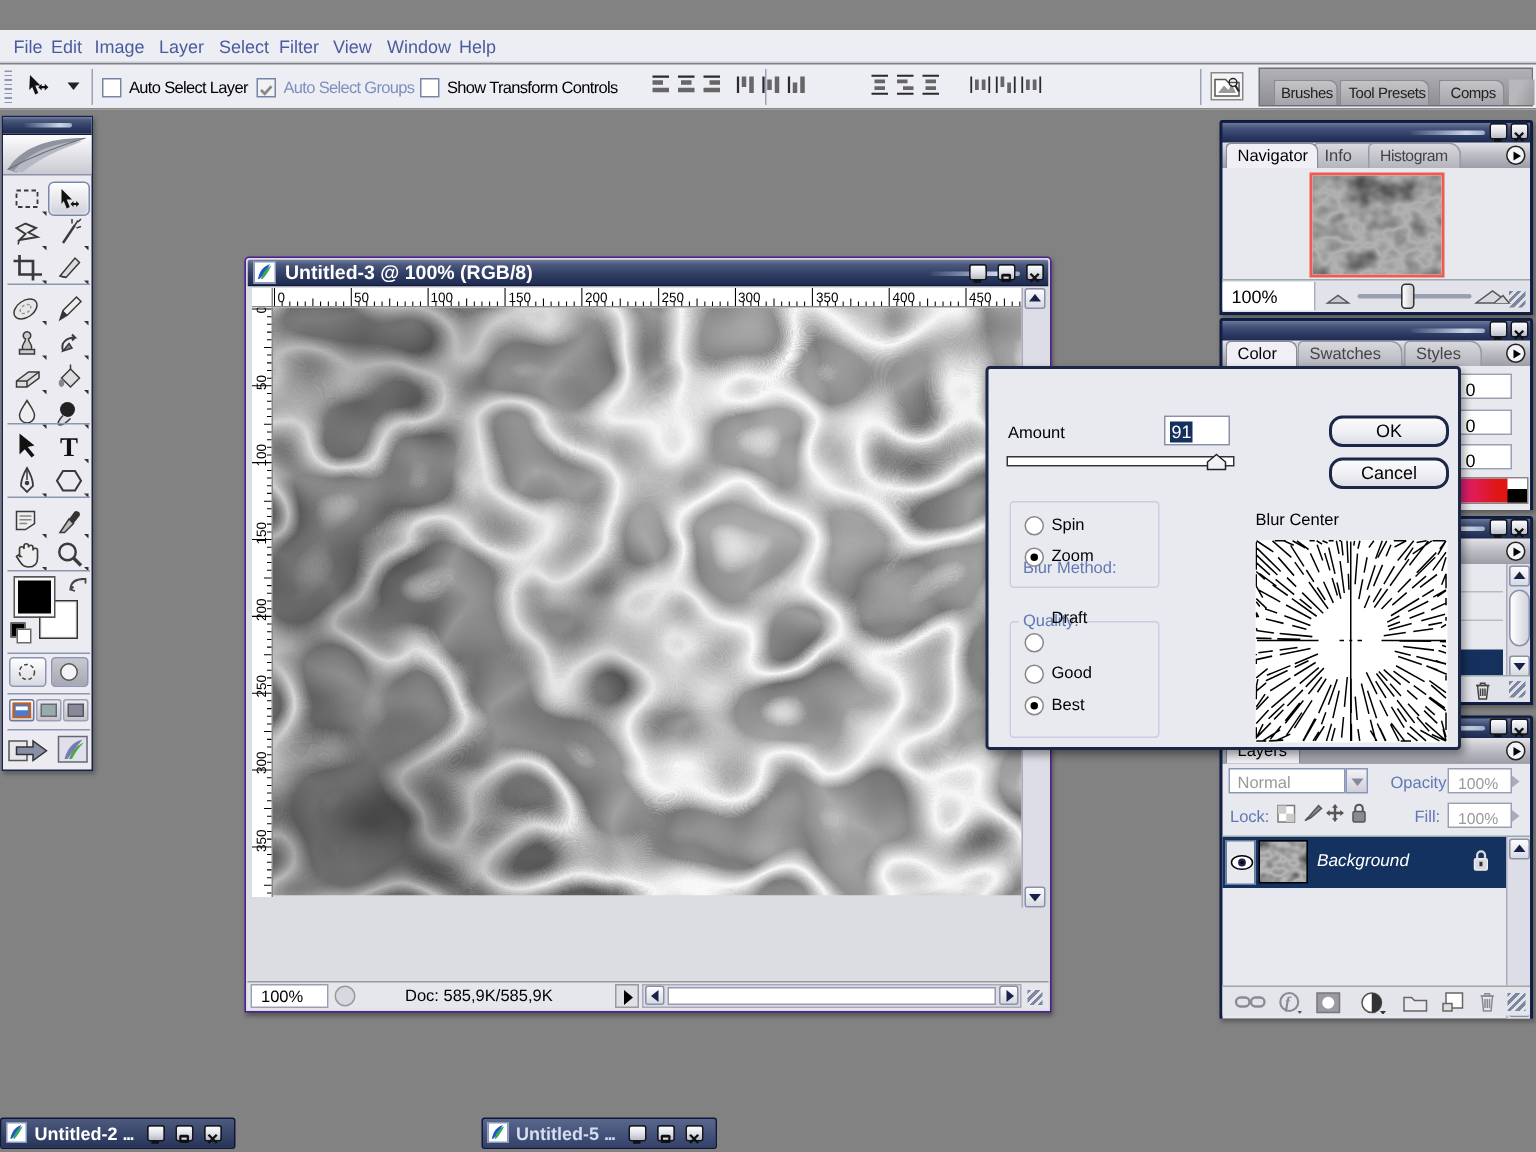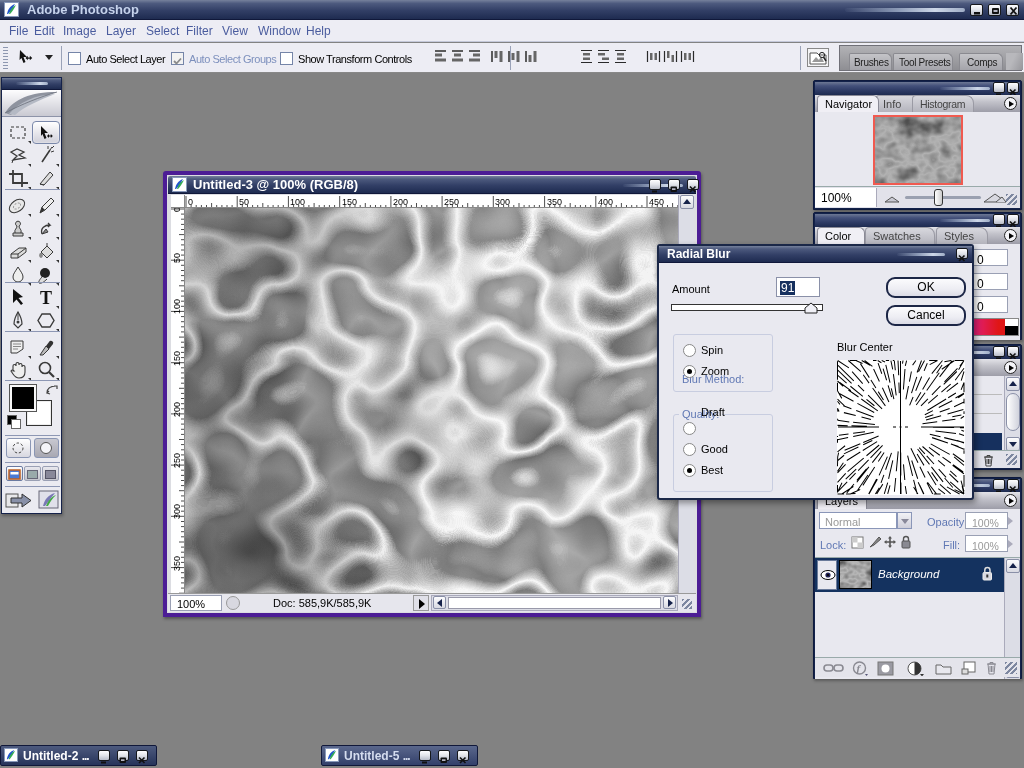--- a/index.html
+++ b/index.html
@@ -72,45 +72,20 @@
  <feComponentTransfer in="g1">
    <feFuncR type="table" tableValues="0.25 0.35 0.55 0.72 0.58 0.82"></feFuncR>
    <feFuncG type="table" tableValues="0.25 0.35 0.55 0.72 0.58 0.82"></feFuncG>
    <feFuncB type="table" tableValues="0.25 0.35 0.55 0.72 0.58 0.82"></feFuncB>
  </feComponentTransfer>
 </filter>
 </defs>
 </svg>
 <div id="root" class="abs" style="left:0;top:0;width:1024px;height:768px;background:#828282;">
 
-<div class="abs tbar" style="left:0;top:0;width:1024px;height:20px;">
-  <div class="abs" style="left:4px;top:2px;width:15px;height:15px;background:#fff;border:1px solid #8899bb;"></div>
-  <svg class="abs" style="left:5px;top:3px;" width="13" height="13" viewBox="0 0 13 13">
-        <path d="M2 11 C3 6 5 3 10 1 C8 5 6 8 3 11 Z" fill="#2255cc"></path>
-        <path d="M4 11 C5 7 7 4 11 2 C9 6 7 9 5 11 Z" fill="#33aa55"></path>
-      </svg>
-  <div class="abs" style="left:27px;top:2px;font-size:13px;font-weight:bold;color:#c6d3ec;">Adobe Photoshop</div>
-  <div class="streak" style="left:845px;top:8px;width:120px;height:4px;"></div>
-  <div class="wbtn" style="left:970px;top:4px;">
-        <svg width="11" height="10">
-          <rect x="2" y="6" width="6" height="2.5" fill="#111"></rect>
-        </svg>
-      </div>
-  <div class="wbtn" style="left:988px;top:4px;">
-        <svg width="11" height="10">
-          <rect x="2" y="2" width="7" height="6" rx="1" fill="#111"></rect>
-          <rect x="3.5" y="4.2" width="4" height="1.6" fill="#dde"></rect>
-        </svg>
-      </div>
-  <div class="wbtn" style="left:1006px;top:4px;">
-        <svg width="11" height="10">
-          <path d="M2.5 1.5 L8.5 8.5 M8.5 1.5 L2.5 8.5" stroke="#111" stroke-width="1.8"></path>
-        </svg>
-      </div>
-</div>
 
 <div class="abs chrome" style="left:0;top:20px;width:1024px;height:22px;border-bottom:1px solid #c5c9da;">
   <div class="abs menuitem" style="left:9px;top:4px;">File</div>
   <div class="abs menuitem" style="left:34px;top:4px;">Edit</div>
   <div class="abs menuitem" style="left:63px;top:4px;">Image</div>
   <div class="abs menuitem" style="left:106px;top:4px;">Layer</div>
   <div class="abs menuitem" style="left:146px;top:4px;">Select</div>
   <div class="abs menuitem" style="left:186px;top:4px;">Filter</div>
   <div class="abs menuitem" style="left:222px;top:4px;">View</div>
   <div class="abs menuitem" style="left:258px;top:4px;">Window</div>
@@ -206,21 +181,21 @@
       </svg>
 
   <div class="abs" style="left:839px;top:2px;width:183px;height:26px;background:linear-gradient(#b2b2b6,#8e8e93);border:1px solid #707078;">
     <div class="abs" style="left:9px;top:7px;bottom:0;width:43px;background:linear-gradient(#c4c4c8,#a4a4aa);border:1px solid #8a8a90;border-bottom:none;border-radius:2px 6px 0 0;font-size:10px;color:#222;padding:3px 0 0 4px;letter-spacing:-0.3px;">Brushes</div>
     <div class="abs" style="left:53px;top:7px;bottom:0;width:60px;background:linear-gradient(#c4c4c8,#a4a4aa);border:1px solid #8a8a90;border-bottom:none;border-radius:2px 6px 0 0;font-size:10px;color:#222;padding:3px 0 0 5px;letter-spacing:-0.3px;">Tool Presets</div>
     <div class="abs" style="left:119px;top:7px;bottom:0;width:44px;background:linear-gradient(#c4c4c8,#a4a4aa);border:1px solid #8a8a90;border-bottom:none;border-radius:2px 6px 0 0;font-size:10px;color:#222;padding:3px 0 0 7px;letter-spacing:-0.3px;">Comps</div>
     <div class="abs" style="left:166px;top:7px;bottom:0;width:17px;background:linear-gradient(115deg,#b8b8bc 40%,#96969b);"></div>
   </div>
 </div>
 
-<div class="abs" style="left:163px;top:171px;width:538px;height:446px;background:#dcdde2;border:4px solid #4c1d95;border-radius:3px 3px 0 0;box-shadow:1px 2px 3px rgba(0,0,0,0.35);">
+<div class="abs" style="left:163px;top:171px;width:538px;height:504px;background:#dcdde2;border:1px solid #4c1d95;border-radius:3px 3px 0 0;box-shadow:1px 2px 3px rgba(0,0,0,0.35);">
   <div class="tbar abs" style="left:1px;top:1px;right:1px;height:18px;border-radius:2px 2px 0 0;">
     <div class="abs" style="left:4px;top:1px;width:15px;height:15px;background:#fff;border:1px solid #8899bb;"></div>
     <svg class="abs" style="left:5px;top:2px;" width="13" height="13" viewBox="0 0 13 13">
           <path d="M2 11 C3 6 5 3 10 1 C8 5 6 8 3 11 Z" fill="#2255cc"></path>
           <path d="M4 11 C5 7 7 4 11 2 C9 6 7 9 5 11 Z" fill="#33aa55"></path>
         </svg>
     <div class="abs" style="left:25px;top:1px;font-size:13px;font-weight:bold;color:#fff;">Untitled-3 @ 100% (RGB/8)</div>
     <div class="streak" style="left:455px;top:8px;width:60px;"></div>
     <div class="pwbtn" style="left:481px;top:3px;"><svg width="10" height="9">
             <rect x="2" y="5.5" width="5" height="2" fill="#111"></rect>
@@ -659,27 +634,20 @@
         </svg>
     <svg class="abs" style="left:170px;top:2px" width="13" height="15">
           <path d="M3 4 L10 4 L9 14 L4 14 Z" fill="none" stroke="#8a8a92"></path>
           <path d="M2 4 L11 4 M5 4 L5 2.5 L8 2.5 L8 4 M5 6 L5 12 M6.5 6 L6.5 12 M8 6 L8 12" stroke="#8a8a92" fill="none"></path>
         </svg>
     <div class="abs grip" style="right:1px;bottom:1px;width:16px;height:16px;"></div>
   </div>
 </div>
 
 <div class="abs" style="left:657px;top:244px;width:317px;height:256px;background:#e9e9f0;border:2px solid #1b2848;border-radius:3px;box-shadow:2px 3px 6px rgba(0,0,0,0.4);">
-  <div class="tbar abs" style="left:0;top:0;right:0;height:17px;border-radius:1px 1px 0 0;">
-    <div class="abs" style="left:8px;top:1px;font-size:12px;font-weight:bold;color:#fff;">Radial Blur</div>
-    <div class="streak" style="left:238px;top:7px;width:48px;"></div>
-    <div class="pwbtn" style="right:4px;top:2px;"><svg width="10" height="9">
-            <path d="M2 1.5 L7.5 7 M7.5 1.5 L2 7" stroke="#111" stroke-width="1.6"></path>
-          </svg></div>
-  </div>
   <div class="abs" style="left:13px;top:37px;font-size:11px;color:#000;">Amount</div>
   <div class="abs" style="left:117px;top:31px;width:44px;height:20px;background:#fff;border:1px solid #8a90a8;">
     <span style="position:absolute;left:3px;top:3px;font-size:12px;background:#16305e;color:#fff;padding:0 1px;">91</span>
   </div>
   <div class="abs" style="left:12px;top:58px;width:152px;height:7px;background:#fff;border:1px solid #333;"></div>
   <svg class="abs" style="left:144px;top:56px" width="16" height="13">
         <path d="M8 1 L14 6 L14 11 L2 11 L2 6 Z" fill="#f0f0f6" stroke="#222"></path>
       </svg>
 
   <div class="abs" style="left:14px;top:88px;width:100px;height:58px;border:1px solid #c8cde0;border-radius:3px;"></div>

